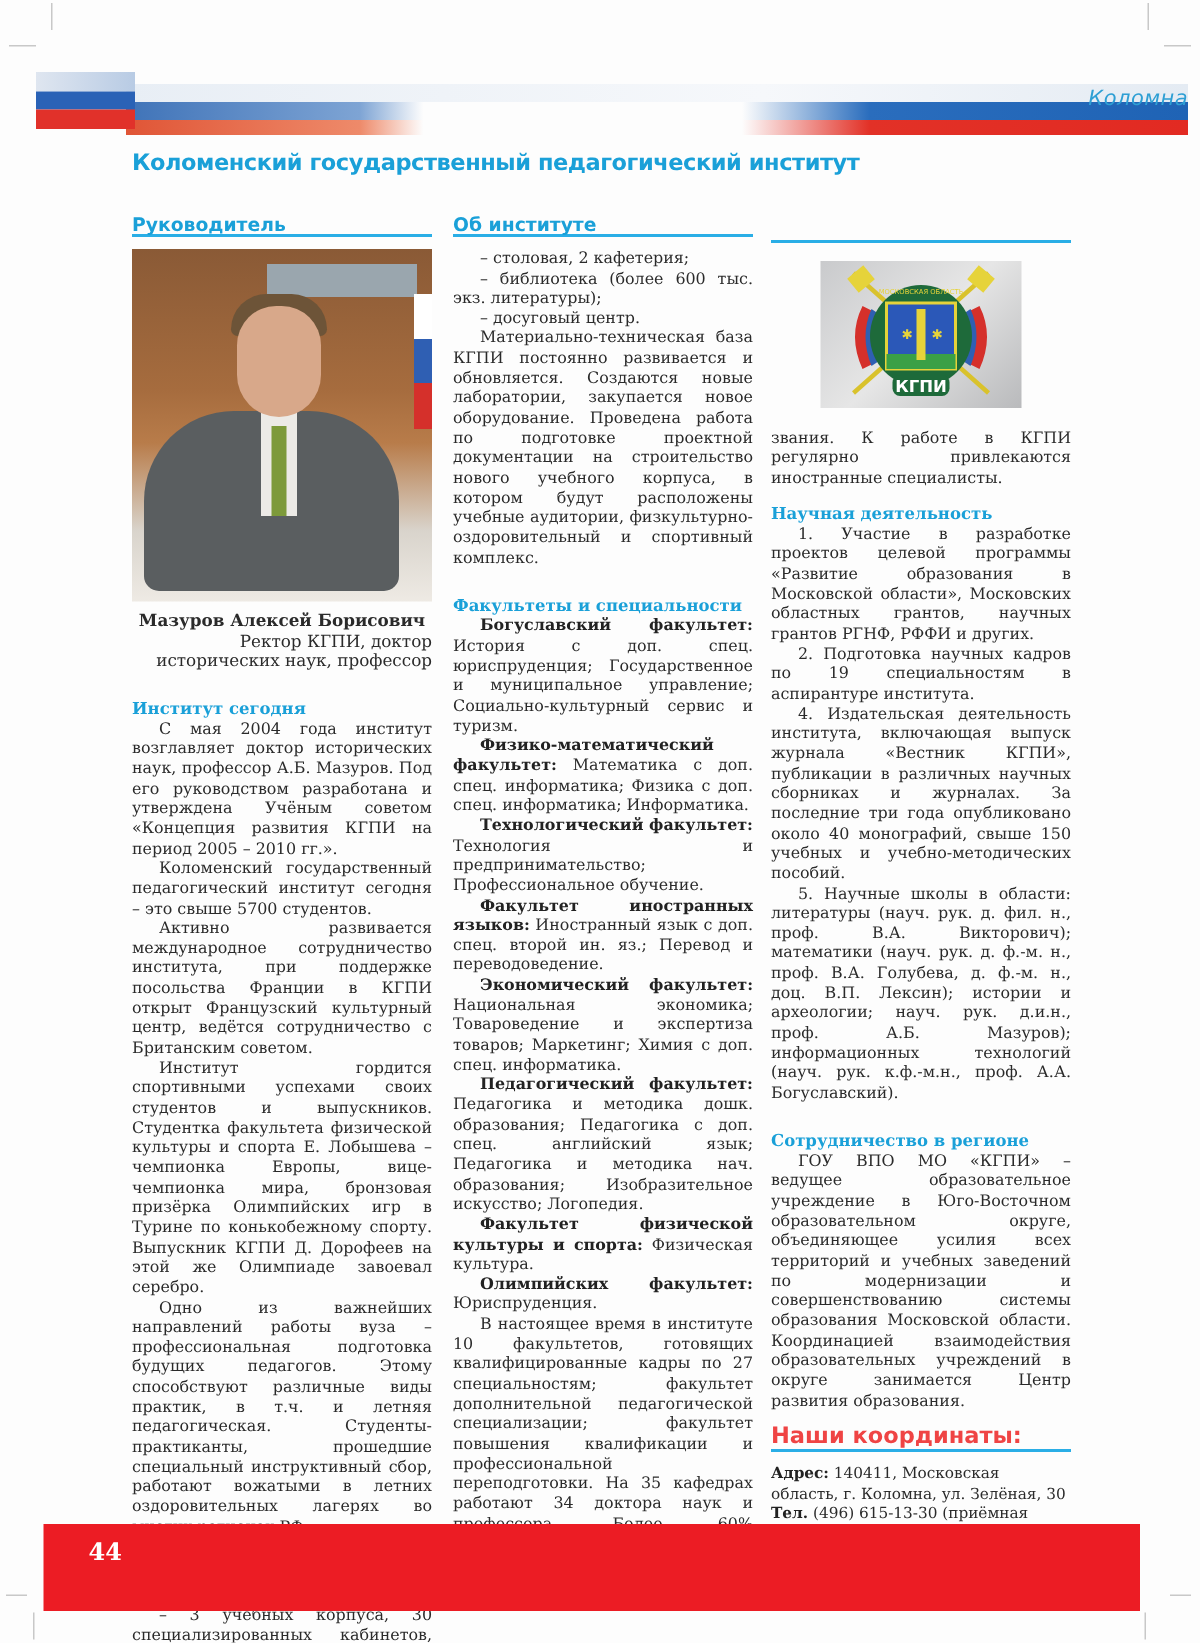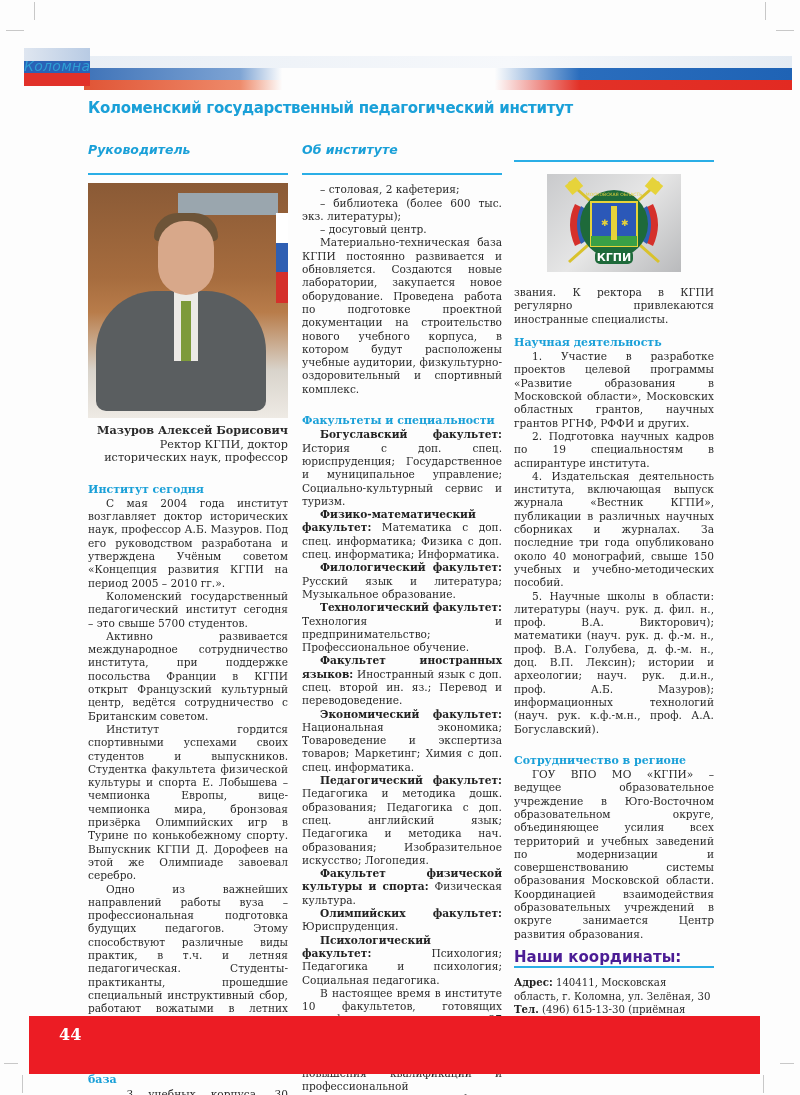--- a/index.html
+++ b/index.html
@@ -9,47 +9,47 @@
   .crop { position: absolute; background: #c8c8c8; }
 
   
   .banner { position: absolute; left: 24px; top: 44px; width: 768px; height: 46px; }
   .banner .stripe { position: absolute; left: 60px; right: 0; height: 12px; }
   .banner .w { top: 12px; background: linear-gradient(90deg, #e8eef5 0%, #f6f8fb 60%, #e4ebf3 100%); }
   .banner .b { top: 24px; background: linear-gradient(90deg, #3f73b8 0%, #7ea4d4 22%, rgba(255,255,255,0) 28%, rgba(255,255,255,0) 58%, #2a6dbd 70%, #1f63b5 100%); }
   .banner .r { top: 36px; height: 10px; background: linear-gradient(90deg, #e05536 0%, #ee8a6a 22%, rgba(255,255,255,0) 28%, rgba(255,255,255,0) 58%, #e23127 70%, #e22a22 100%); }
   .banner .flag { position: absolute; left: 0; top: 4px; width: 66px; height: 38px; }
   .banner .flag div { height: 33.33%; }
-  .banner .city { position: absolute; left: 0; right: 0; top: 14px; text-align: left; font-family: "DejaVu Sans", sans-serif; font-style: italic; font-size: 14px; color: #2e9fd4; letter-spacing: 0.3px; }
+  .banner .city { position: absolute; left: 0; right: 0; top: 14px; text-align: right; font-family: "DejaVu Sans", sans-serif; font-style: italic; font-size: 14px; color: #2e9fd4; letter-spacing: 0.3px; }
 
   .page-title { position: absolute; left: 88px; top: 99px; font-family: "DejaVu Sans", sans-serif; font-weight: bold; font-size: 15px; color: #1aa0d8; letter-spacing: -0.3px; }
 
   .col { position: absolute; top: 143px; font-size: 10.6px; line-height: 13.3px; text-align: justify; }
   .col1 { left: 88px; width: 200px; }
   .col2 { left: 302px; width: 200px; }
   .col3 { left: 514px; width: 200px; }
 
-  .sec-head { font-family: "DejaVu Sans", sans-serif; font-weight: bold; font-size: 12.5px; color: #1aa0d8; padding-bottom: 17px; border-bottom: 2px solid #2aaee6; margin-bottom: 8px; font-style: italic; }
+  .sec-head { font-family: "DejaVu Sans", sans-serif; font-weight: bold; font-size: 12.5px; color: #1aa0d8; padding-bottom: 0; border-bottom: 2px solid #2aaee6; margin-bottom: 8px; }
   .sub-head { font-family: "DejaVu Serif", serif; font-weight: bold; font-size: 11px; color: #1aa0d8; margin-top: 18px; margin-bottom: 1px; }
-  .big-head { font-family: "DejaVu Sans", sans-serif; font-weight: bold; font-size: 15px; color: #4c1d95; padding-bottom: 2px; border-bottom: 2px solid #2aaee6; margin-top: 10px; margin-bottom: 8px; }
+  .big-head { font-family: "DejaVu Sans", sans-serif; font-weight: bold; font-size: 15px; color: #ef4444; padding-bottom: 2px; border-bottom: 2px solid #2aaee6; margin-top: 10px; margin-bottom: 8px; }
   p { text-indent: 18px; }
   p.noind { text-indent: 0; }
   b { color: #222; }
 
   .photo { width: 200px; height: 235px; margin-bottom: 6px; position: relative; overflow: hidden;
            background: linear-gradient(180deg, #8a5a36 0%, #a66c3e 40%, #b87c4a 55%, #d9d4cc 80%, #eeeae4 100%); }
   .photo .suit { position: absolute; left: 8px; top: 108px; width: 170px; height: 120px; background: #5a5e60; border-radius: 60px 60px 10px 10px; }
   .photo .head { position: absolute; left: 70px; top: 38px; width: 56px; height: 74px; background: #d8a88a; border-radius: 28px 28px 30px 30px; }
   .photo .hair { position: absolute; left: 66px; top: 30px; width: 64px; height: 28px; background: #6d5438; border-radius: 32px 32px 6px 6px; }
   .photo .shirt { position: absolute; left: 86px; top: 108px; width: 24px; height: 70px; background: #eceae6; }
   .photo .tie { position: absolute; left: 93px; top: 118px; width: 10px; height: 60px; background: #7d9a3a; }
   .photo .window { position: absolute; left: 90px; top: 10px; width: 100px; height: 22px; background: #9aa6ae; }
   .photo .flag { position: absolute; right: 0; top: 30px; width: 12px; height: 90px; background: linear-gradient(180deg, #fff 0 33%, #2f5fb3 33% 66%, #d5302b 66%); }
 
-  .person-name { font-weight: bold; font-size: 11.2px; text-indent: 0; text-align: right; }
+  .person-name { font-weight: bold; font-size: 11.2px; text-indent: 0; text-align: center; }
   .person-role { font-size: 11.2px; text-indent: 0; text-align: right; line-height: 13.5px; }
 
   .emblem { width: 134px; height: 98px; margin: 12px auto 14px auto; background: linear-gradient(135deg, #c9cacc, #e6e6e6 50%, #b9babc); position: relative; }
   .emblem svg { position: absolute; left: 0; top: 0; }
 
   .contacts { font-size: 10.2px; line-height: 13.4px; text-align: left; }
   .contacts p { text-indent: 0; }
 
   .footer { position: absolute; left: 29px; top: 1016px; width: 731px; height: 58px; background: #ec1c24; padding-left: 22px; }
   .footer .num { position: absolute; left: 30px; top: 9px; font-family: "DejaVu Serif", serif; font-weight: bold; font-size: 16px; color: #fff; }
@@ -108,28 +108,26 @@
 <div class="col col2">
   <div class="sec-head">Об институте</div>
   <p>– столовая, 2 кафетерия;</p>
   <p>– библиотека (более 600 тыс. экз. литературы);</p>
   <p>– досуговый центр.</p>
   <p>Материально-техническая база КГПИ постоянно развивается и обновляется. Создаются новые лаборатории, закупается новое оборудование. Проведена работа по подготовке проектной документации на строительство нового учебного корпуса, в котором будут расположены учебные аудитории, физкультурно-оздоровительный и спортивный комплекс.</p>
 
   <div class="sub-head">Факультеты и специальности</div>
   <p><b>Богуславский факультет:</b><span> История с доп. спец. юриспруденция; Государственное и муниципальное управление; Социально-культурный сервис и туризм.</span></p>
   <p><b>Физико-математический факультет:</b><span> Математика с доп. спец. информатика; Физика с доп. спец. информатика; Информатика.</span></p>
-  <p><b>Филологический факультет:</b><span> Русский язык и литература; Музыкальное образование.</span></p>
   <p><b>Технологический факультет:</b><span> Технология и предпринимательство; Профессиональное обучение.</span></p>
   <p><b>Факультет иностранных языков:</b><span> Иностранный язык с доп. спец. второй ин. яз.; Перевод и переводоведение.</span></p>
   <p><b>Экономический факультет:</b><span> Национальная экономика; Товароведение и экспертиза товаров; Маркетинг; Химия с доп. спец. информатика.</span></p>
   <p><b>Педагогический факультет:</b><span> Педагогика и методика дошк. образования; Педагогика с доп. спец. английский язык; Педагогика и методика нач. образования; Изобразительное искусство; Логопедия.</span></p>
   <p><b>Факультет физической культуры и спорта:</b><span> Физическая культура.</span></p>
   <p><b>Олимпийских факультет:</b><span> Юриспруденция.</span></p>
-  <p><b>Психологический факультет:</b><span> Психология; Педагогика и психология; Социальная педагогика.</span></p>
   <p>В настоящее время в институте 10 факультетов, готовящих квалифицированные кадры по 27 специальностям; факультет дополнительной педагогической специализации; факультет повышения квалификации и профессиональной переподготовки. На 35 кафедрах работают 34 доктора наук и профессора. Более 60% преподавателей имеют учёные степени и</p>
 </div>
 
 <div class="col col3">
   <div class="sec-head" style="height:19px;"></div>
   <div class="emblem">
     <svg width="134" height="98" viewBox="0 0 134 98">
       <line x1="22" y1="8" x2="112" y2="88" stroke="#d9c22c" stroke-width="3"></line>
       <line x1="112" y1="8" x2="22" y2="88" stroke="#d9c22c" stroke-width="3"></line>
       <rect x="20" y="6" width="14" height="12" fill="#e6d33a" transform="rotate(-40 27 12)"></rect>
@@ -142,21 +140,21 @@
       <rect x="44" y="28" width="46" height="44" fill="#2b58b8" stroke="#e6d33a" stroke-width="2"></rect>
       <rect x="44" y="62" width="46" height="10" fill="#3aa046"></rect>
       <rect x="64" y="32" width="6" height="34" fill="#e6d33a"></rect>
       <text x="54" y="52" font-size="9" fill="#e6d33a" font-family="DejaVu Sans, sans-serif">✱</text>
       <text x="74" y="52" font-size="9" fill="#e6d33a" font-family="DejaVu Sans, sans-serif">✱</text>
       <text x="67" y="22" font-size="4.5" fill="#e6d33a" text-anchor="middle" font-family="DejaVu Sans, sans-serif">МОСКОВСКАЯ ОБЛАСТЬ</text>
       <rect x="48" y="76" width="38" height="14" rx="5" fill="#1e6a3a"></rect>
       <text x="67" y="87" font-size="11" font-weight="bold" fill="#ffffff" text-anchor="middle" font-family="DejaVu Sans, sans-serif">КГПИ</text>
     </svg>
   </div>
-  <p class="noind">звания. К ректора в КГПИ регулярно привлекаются иностранные специалисты.</p>
+  <p class="noind">звания. К работе в КГПИ регулярно привлекаются иностранные специалисты.</p>
 
   <div class="sub-head" style="margin-top:10px;">Научная деятельность</div>
   <p>1. Участие в разработке проектов целевой программы «Развитие образования в Московской области», Московских областных грантов, научных грантов РГНФ, РФФИ и других.</p>
   <p>2. Подготовка научных кадров по 19 специальностям в аспирантуре института.</p>
   <p>4. Издательская деятельность института, включающая выпуск журнала «Вестник КГПИ», публикации в различных научных сборниках и журналах. За последние три года опубликовано около 40 монографий, свыше 150 учебных и учебно-методических пособий.</p>
   <p>5. Научные школы в области: литературы (науч. рук. д. фил. н., проф. В.А. Викторович); математики (науч. рук. д. ф.-м. н., проф. В.А. Голубева, д. ф.-м. н., доц. В.П. Лексин); истории и археологии; науч. рук. д.и.н., проф. А.Б. Мазуров); информационных технологий (науч. рук. к.ф.-м.н., проф. А.А. Богуславский).</p>
 
   <div class="sub-head">Сотрудничество в регионе</div>
   <p>ГОУ ВПО МО «КГПИ» – ведущее образовательное учреждение в Юго-Восточном образовательном округе, объединяющее усилия всех территорий и учебных заведений по модернизации и совершенствованию системы образования Московской области. Координацией взаимодействия образовательных учреждений в округе занимается Центр развития образования.</p>
 

